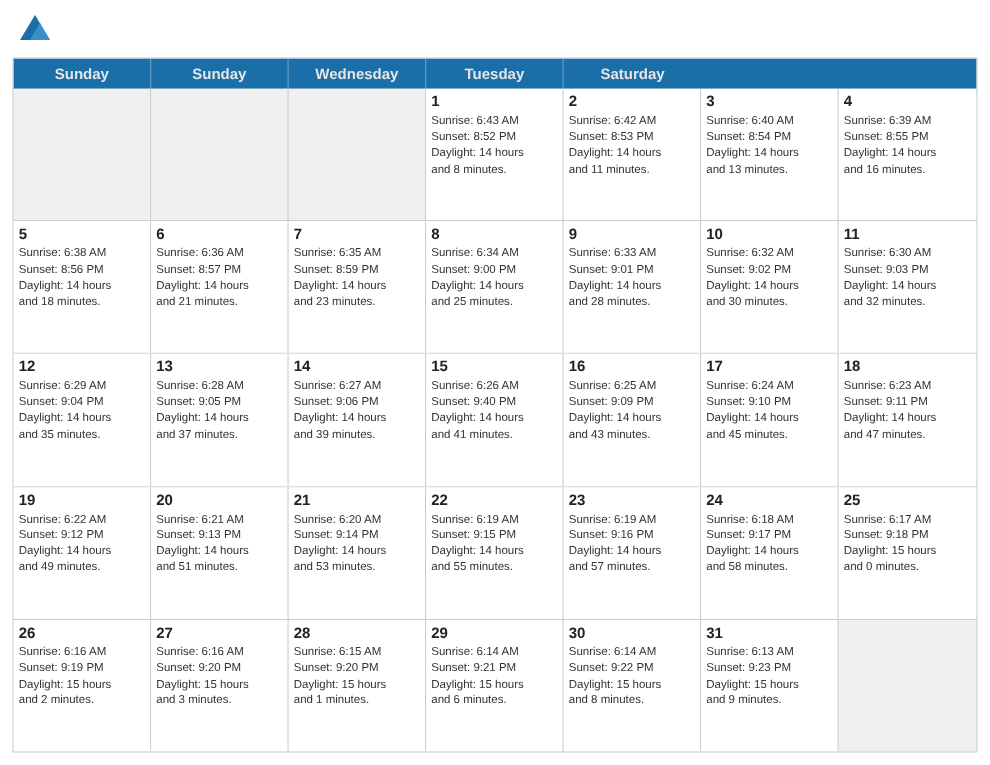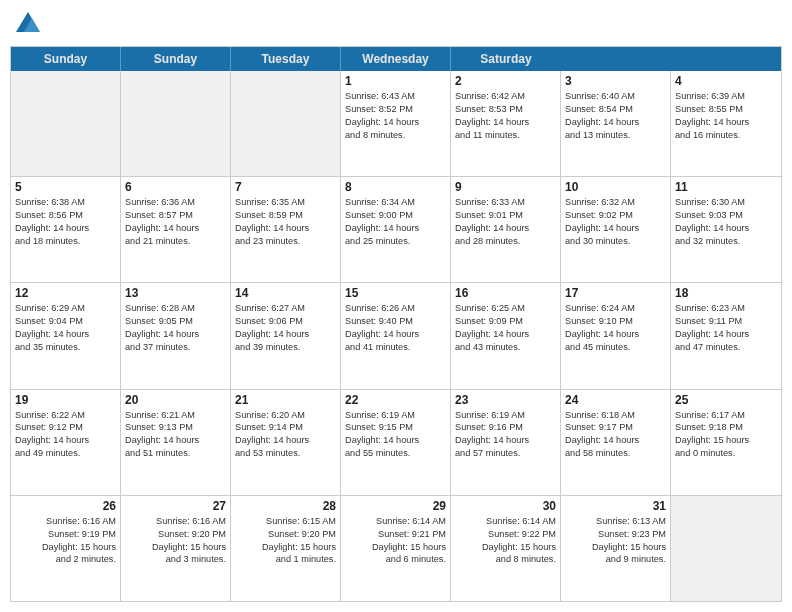--- a/index.html
+++ b/index.html
@@ -84,21 +84,21 @@
       display: flex;
       flex-direction: column;
       flex: 1;
     }
     .cal-row {
       display: grid;
       grid-template-columns: repeat(7, 1fr);
       flex: 1;
       border-bottom: 1px solid #ccc;
     }
-    .cal-row:last-child { border-bottom: none; text-align: right; }
+    .cal-row:last-child { border-bottom: none; }
     .cal-cell {
       border-right: 1px solid #ccc;
       padding: 3px 4px;
       font-size: 9.5px;
       color: #333;
       vertical-align: top;
       background: #fff;
       min-height: 80px;
     }
     .cal-cell:last-child { border-right: none; }
@@ -135,22 +135,22 @@
     <div class="title-section">
       <div class="main-title"></div>
       <div class="subtitle"></div>
     </div>
   </div>
 
   <div class="calendar">
     <div class="cal-header" id="cal-header-row">
         <div class="cal-header-cell">Sunday</div>
         <div class="cal-header-cell">Sunday</div>
+        <div class="cal-header-cell">Wednesday</div>
         <div class="cal-header-cell">Tuesday</div>
-        <div class="cal-header-cell">Wednesday</div>
         <div class="cal-header-cell">Saturday</div>
       </div>
     <div class="cal-body" id="cal-body">
         <div class="cal-row">
           <div class="cal-cell empty shaded"></div>
           <div class="cal-cell empty shaded"></div>
           <div class="cal-cell empty shaded"></div>
           <div class="cal-cell">
             <span class="day-num">1</span>
             <span class="cell-line">Sunrise: 6:43 AM</span>

